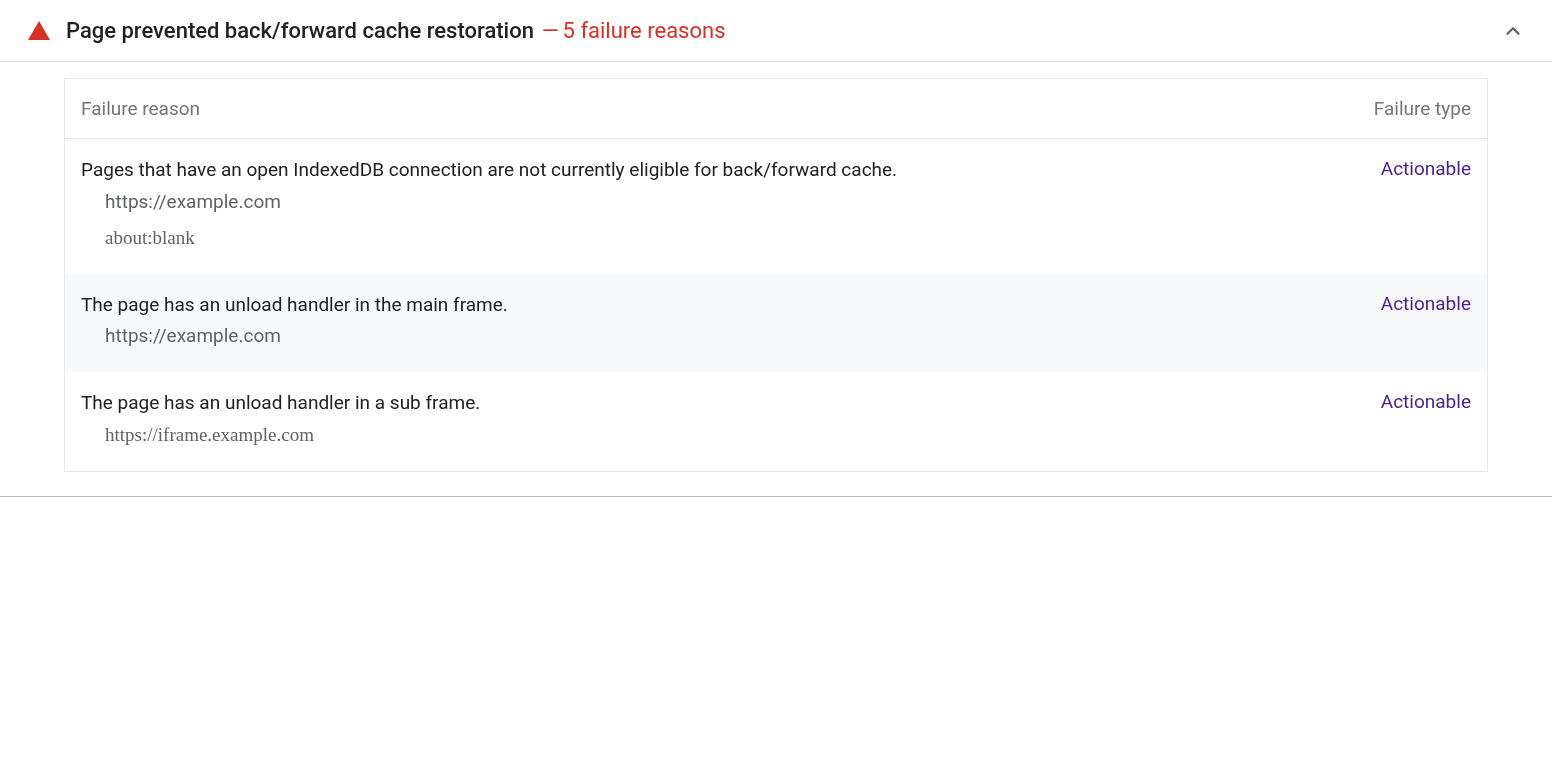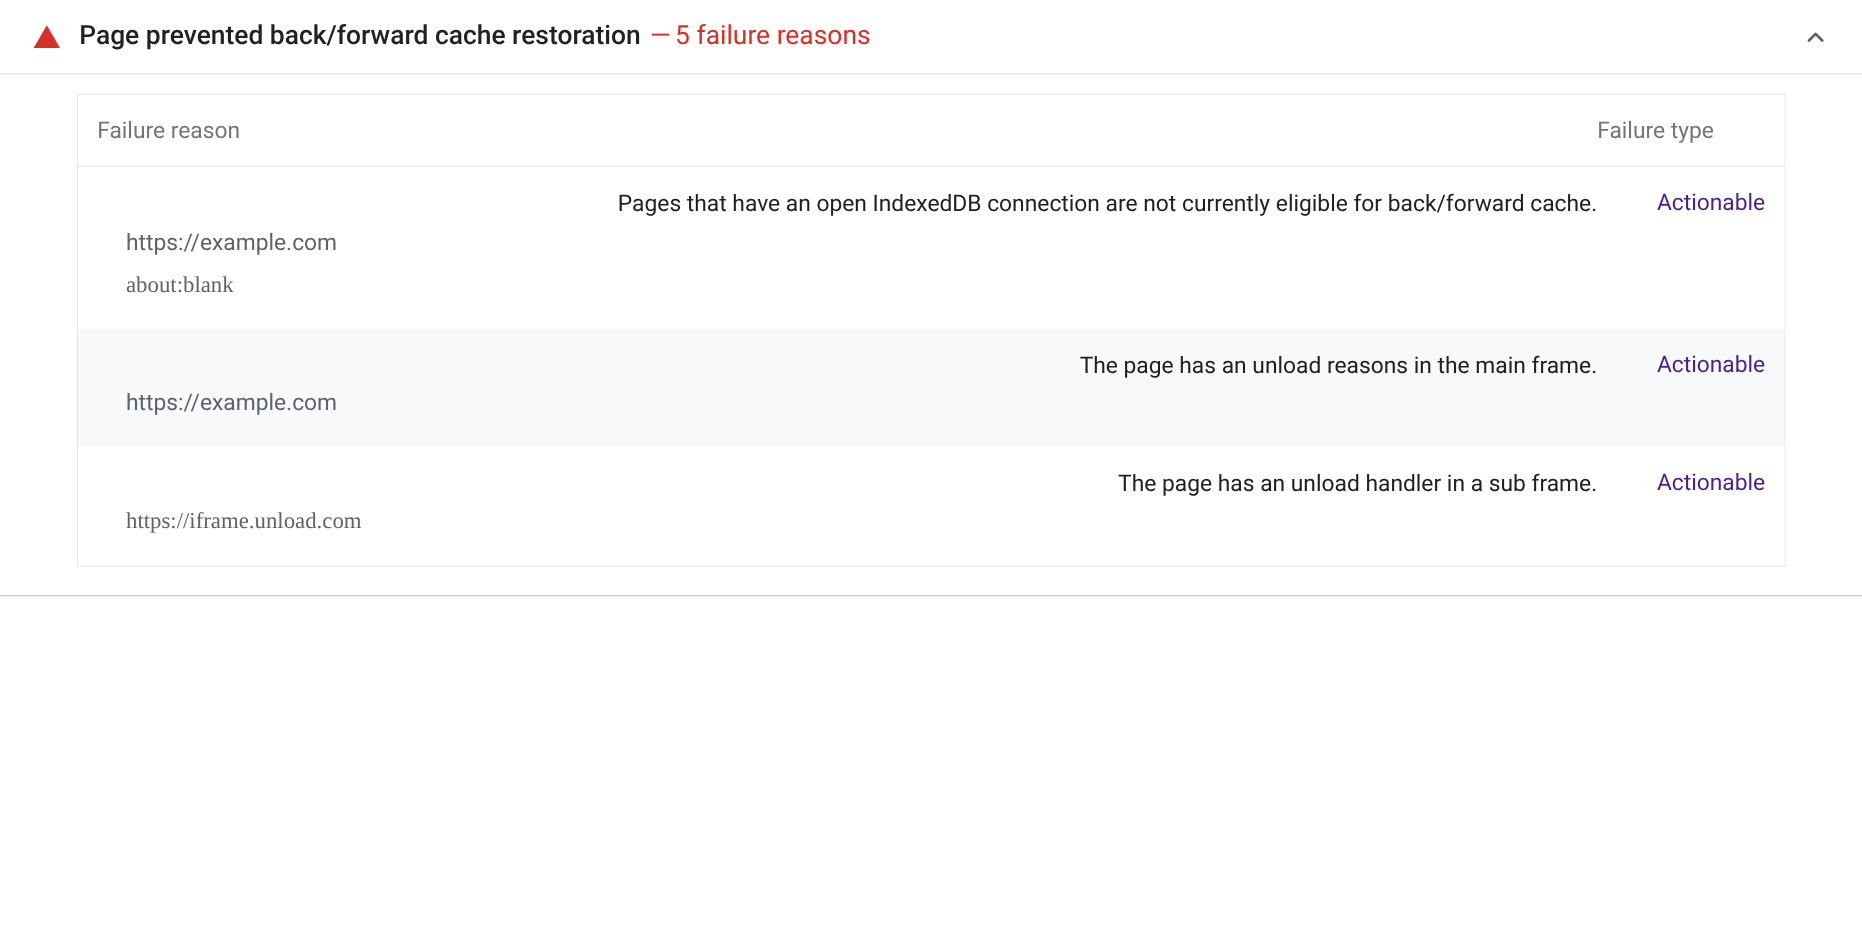--- a/index.html
+++ b/index.html
@@ -77,42 +77,41 @@
       background: #fff;
     }
     .col-reason {
       flex: 1;
       font-size: 19px;
       color: #757575;
     }
     .col-type {
       font-size: 19px;
       color: #757575;
-      text-align: left;
+      text-align: right;
       min-width: 140px;
     }
     .row {
       padding: 18px 16px 18px 16px;
     }
     .row:nth-child(even) {
       background: #f8f9fa;
     }
     .row:nth-child(odd) {
       background: #fff;
     }
     .row-top {
       display: flex;
       align-items: flex-start;
     }
     .row-reason {
       flex: 1;
       font-size: 19px;
       color: #212121;
       line-height: 1.4;
-      text-align: right;
     }
     .row-type {
       font-size: 19px;
       color: #4c1d95;
       text-align: right;
       min-width: 140px;
     }
     .row-urls {
       padding-left: 24px;
     }
@@ -159,33 +158,33 @@
               <div class="row-reason">Pages that have an open IndexedDB connection are not currently eligible for back/forward cache.</div>
               <div class="row-type">Actionable</div>
             </div>
             <div class="row-urls">
               <div class="row-url plain">https://example.com</div>
               <div class="row-url">about:blank</div>
             </div>
           </div>
           <div class="row">
             <div class="row-top">
-              <div class="row-reason">The page has an unload reasons in the main frame.</div>
+              <div class="row-reason">The page has an unload handler in the main frame.</div>
               <div class="row-type">Actionable</div>
             </div>
             <div class="row-urls">
               <div class="row-url plain">https://example.com</div>
             </div>
           </div>
           <div class="row">
             <div class="row-top">
               <div class="row-reason">The page has an unload handler in a sub frame.</div>
               <div class="row-type">Actionable</div>
             </div>
             <div class="row-urls">
-              <div class="row-url">https://iframe.unload.com</div>
+              <div class="row-url">https://iframe.example.com</div>
             </div>
           </div>
         </div>
     </div>
   </div>
   <div class="bottom-border"></div>
 </div>
 
 </body></html>

